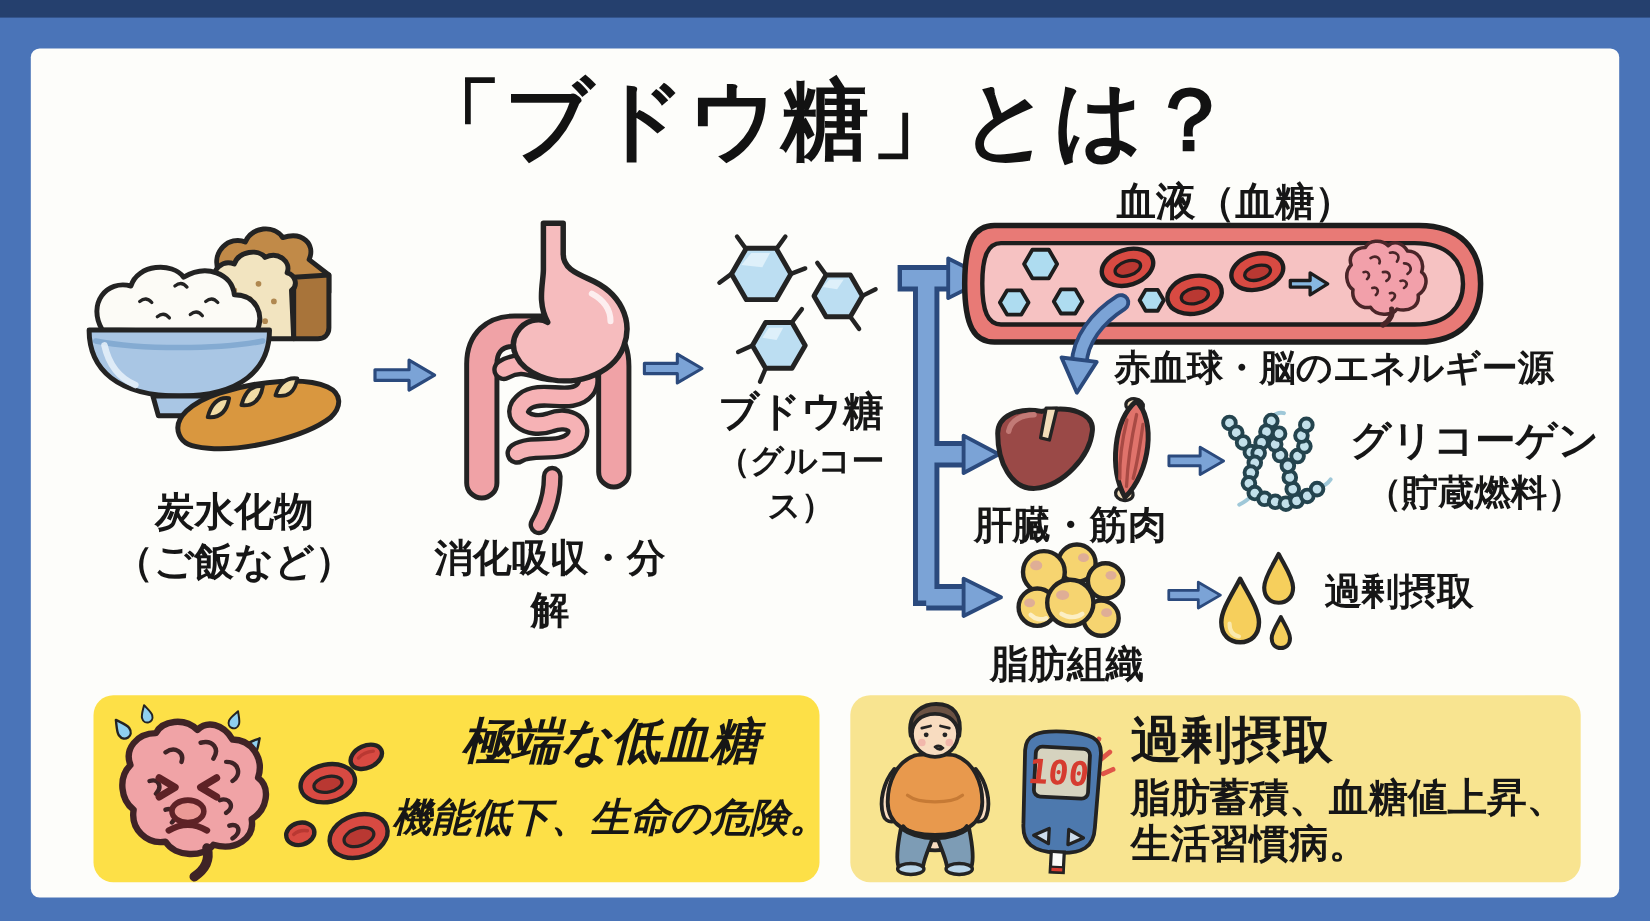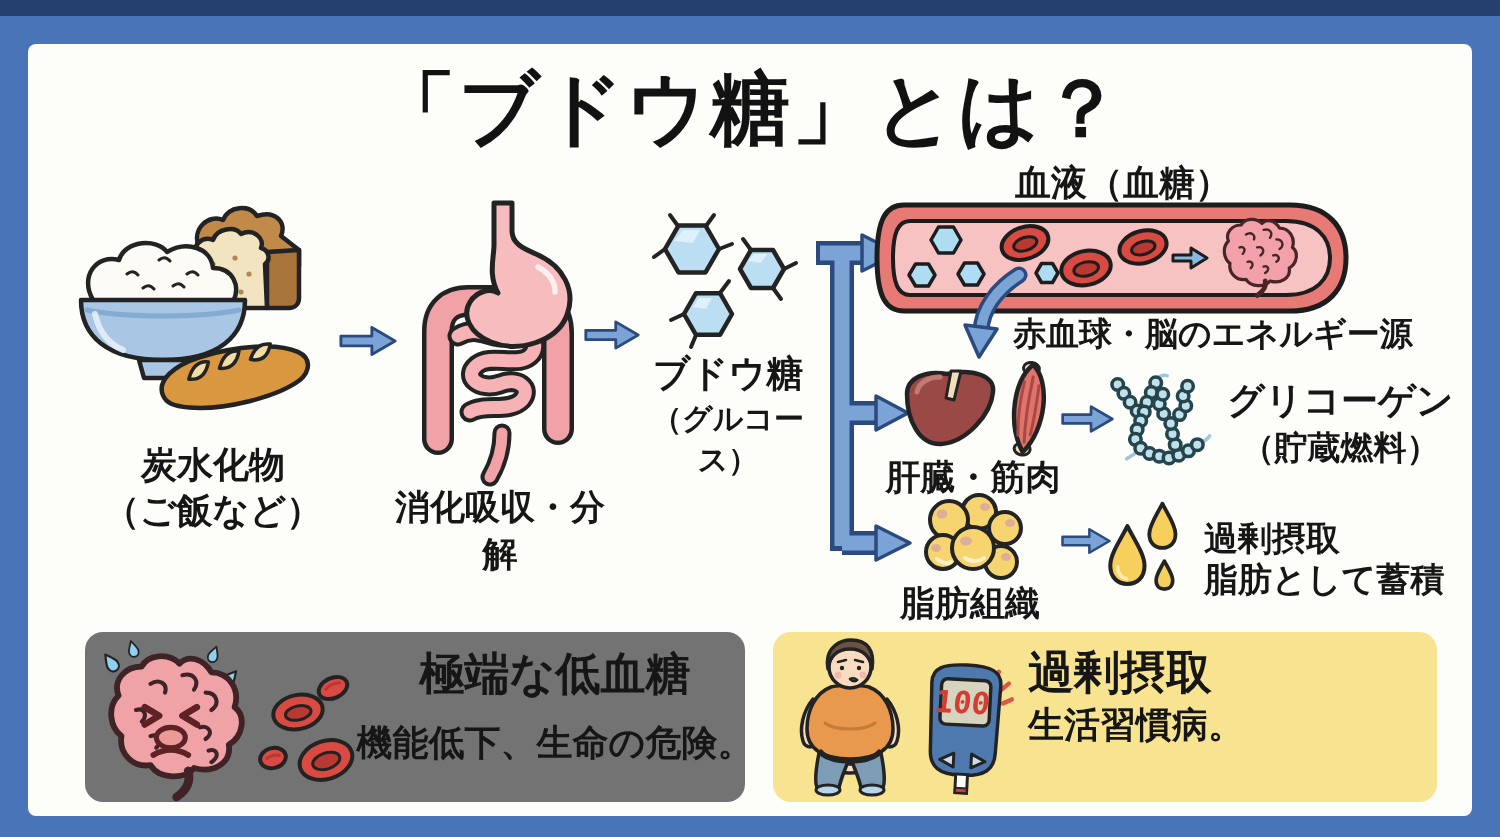--- a/index.html
+++ b/index.html
@@ -22,21 +22,21 @@
   }
   .lbl-36{font-size:36px;line-height:1.28;}
   .lbl-35{font-size:35px;}
   .lbl-34{font-size:34px;line-height:1.2;}
   .lbl-33{font-size:33px;white-space:nowrap;}
   .glucose-l1{font-size:37px;}
   .glucose-l2{font-size:30px;}
   .glyco-l1{font-size:37px;}
   .glyco-l2{font-size:33px;}
   .warnbox{border-radius:18px;}
-  .pinkbox{background:#737373;}
+  .pinkbox{background:#fde047;font-style:italic;}
   .yellowbox{background:#f8e490;}
   .warn-title-c{font-size:45px;font-weight:900;text-align:center;}
   .warn-title-l{font-size:46px;font-weight:900;}
   .warn-desc{font-size:36px;font-weight:900;line-height:1.16;}
   .watermark{
     right:38px;bottom:3px;color:#ffffff;font-size:27px;font-weight:900;
   }
   svg{display:block;overflow:visible;}
   .meter-digits{
     font-family:"DejaVu Sans Mono","Liberation Mono",monospace;
@@ -300,21 +300,20 @@
         <g transform="translate(40,0) scale(0.82)" stroke-width="4.6">
           <path d="M20,2 C26,14 36,28 36,39 C36,50 29,56 20,56 C11,56 4,50 4,39 C4,28 14,14 20,2 Z"></path>
         </g>
         <g transform="translate(48,58) scale(0.52)" stroke-width="7">
           <path d="M20,2 C26,14 36,28 36,39 C36,50 29,56 20,56 C11,56 4,50 4,39 C4,28 14,14 20,2 Z"></path>
         </g>
       </g>
     </svg>
     <div class="abs txt lbl-34" style="left:1176px;top:474px;">
       <div>過剰摂取</div>
-      <div>脂肪として蓄積</div>
     </div>
 
     <div class="abs warnbox pinkbox" style="left:57px;top:588px;width:660px;height:170px;">
       <svg class="abs" style="left:10px;top:10px;" width="165" height="152" viewBox="0 0 165 152">
         <g fill="#8fd0f0" stroke="#232323" stroke-width="3" stroke-linejoin="round">
           <g transform="translate(4,16) rotate(-35) scale(0.72)">
               <path d="M10,1 C13,7 18,14 18,19 C18,25 14,28 10,28 C6,28 2,25 2,19 C2,14 7,7 10,1 Z"></path>
             </g>
           <g transform="translate(30,0) rotate(-15) scale(0.6)">
               <path d="M10,1 C13,7 18,14 18,19 C18,25 14,28 10,28 C6,28 2,25 2,19 C2,14 7,7 10,1 Z"></path>
@@ -388,19 +387,20 @@
           <rect x="24" y="20" width="50" height="46" rx="6" fill="#d6d3bf" stroke="#232323" stroke-width="3.5"></rect>
           <text x="49" y="54" text-anchor="middle" class="meter-digits" transform="skewX(-4)">100</text>
           <polygon points="40,95 40,109 26,102" fill="#ccdcec" stroke="#232323" stroke-width="3" stroke-linejoin="round"></polygon>
           <polygon points="58,95 58,109 72,102" fill="#ccdcec" stroke="#232323" stroke-width="3" stroke-linejoin="round"></polygon>
           <rect x="43" y="116" width="12" height="19" fill="#fbfbf8" stroke="#232323" stroke-width="3"></rect>
           <rect x="43" y="130" width="12" height="5" fill="#d63c30" stroke="#232323" stroke-width="2"></rect>
         </g>
       </svg>
       <div class="abs txt warn-title-l" style="left:255px;top:10px;">過剰摂取</div>
       <div class="abs txt warn-desc" style="left:255px;top:72px;width:400px;">
+        <div>脂肪蓄積、血糖値上昇、</div>
         <div>生活習慣病。</div>
       </div>
     </div>
 
   </div>
 
 </div>
 
 </body></html>

